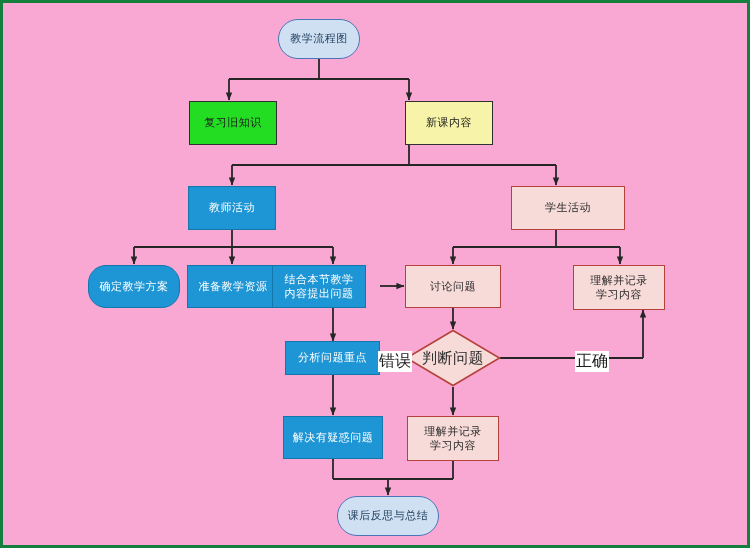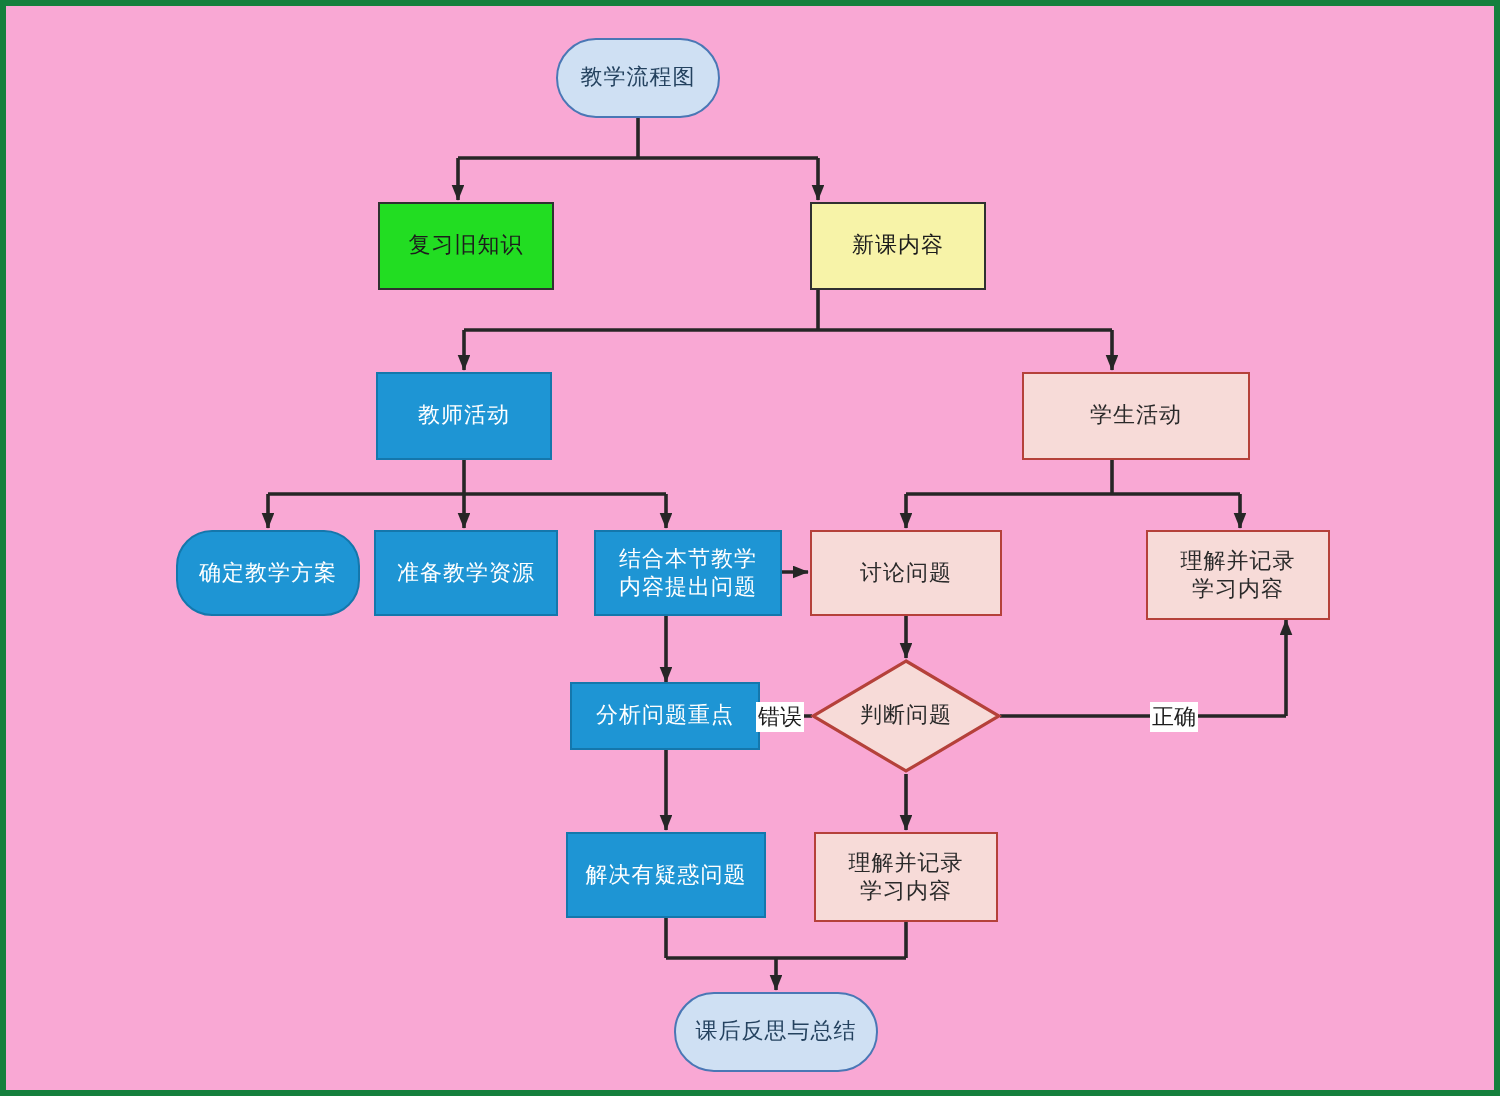--- a/index.html
+++ b/index.html
@@ -78,25 +78,25 @@
   }
   .n-decision .diamond-shape {
     position: absolute;
     left: 0; top: 0;
     width: 100%; height: 100%;
   }
   .n-decision .diamond-label {
     position: relative;
     z-index: 1;
     color: #2a2a2a;
-    font-size: 11px;
+    font-size: 15px;
   }
   .edge-label {
     position: absolute;
-    font-size: 11px;
+    font-size: 16px;
     color: #1c1c1c;
     background: #ffffff;
     padding: 0 1px;
     z-index: 3;
     white-space: nowrap;
   }
 </style>
 </head>
 <body>
 
@@ -174,21 +174,21 @@
   </div>
 
   <div class="node n-blue" style="left:85px; top:262px; width:92px; height:43px;border-radius:18px;">
     <span>确定教学方案</span>
   </div>
 
   <div class="node n-blue" style="left:184px; top:262px; width:92px; height:43px;align-items:center;">
     <span>准备教学资源</span>
   </div>
 
-  <div class="node n-blue" style="left:294px; top:262px; width:94px; height:43px;">
+  <div class="node n-blue" style="left:269px; top:262px; width:94px; height:43px;">
     <span>结合本节教学
 内容提出问题</span>
   </div>
 
   <div class="node n-pink" style="left:402px; top:262px; width:96px; height:43px;">
     <span>讨论问题</span>
   </div>
 
   <div class="node n-pink" style="left:570px; top:262px; width:92px; height:45px;">
     <span>理解并记录

